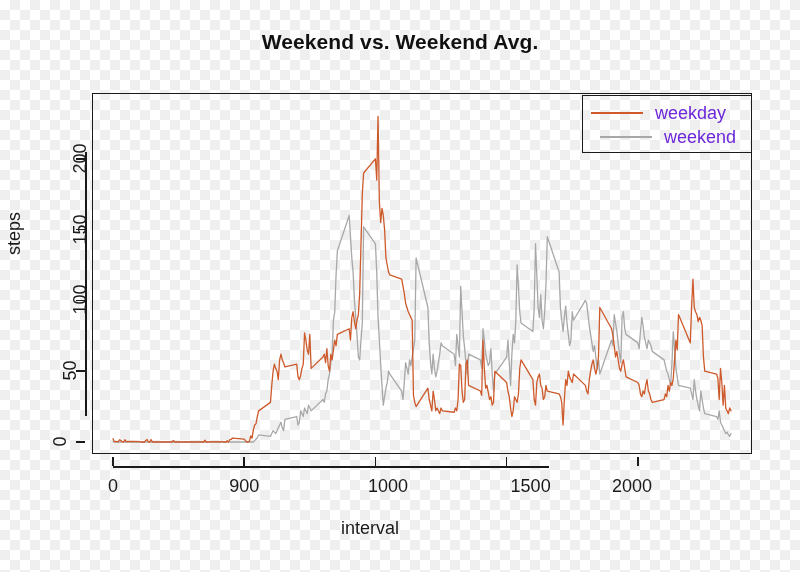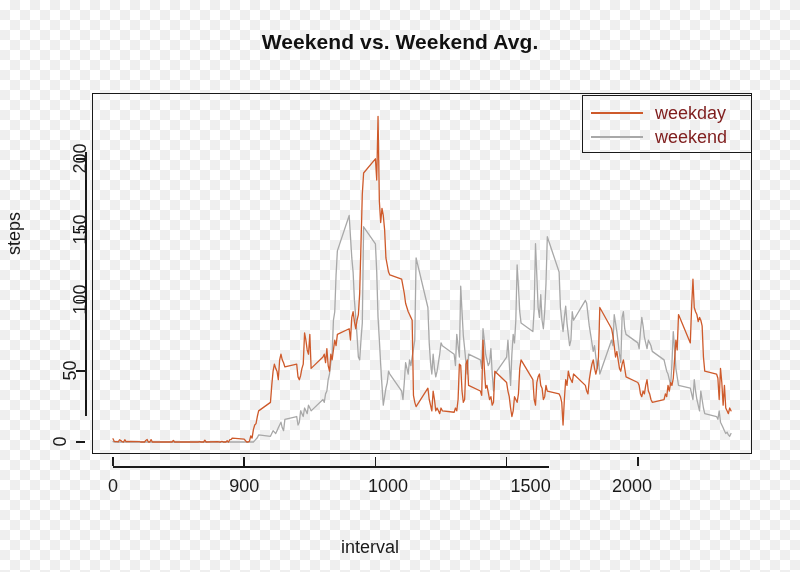--- a/index.html
+++ b/index.html
@@ -100,21 +100,20 @@
     text-align: center;
   }
   #x-axis-title {
     position: absolute;
     left: 0;
     top: 518px;
     width: 740px;
     text-align: center;
     font-size: 18px;
     color: #1a1a1a;
-    margin-top: 19px;
   }
   #y-axis-title {
     position: absolute;
     left: 4px;
     top: 255px;
     font-size: 18px;
     color: #1a1a1a;
     transform: rotate(-90deg);
     transform-origin: left top;
     white-space: nowrap;
@@ -138,21 +137,21 @@
   .legend-swatch {
     width: 52px;
     height: 0;
     border-top-width: 2px;
     border-top-style: solid;
     margin-left: 8px;
     margin-right: 12px;
   }
   .legend-label {
     font-size: 18px;
-    color: #7f1d1d;
+    color: #6d28d9;
     white-space: nowrap;
   }
 </style>
 </head>
 <body>
 
 <div id="stage">
 
   <div id="chart-title">Weekend vs. Weekend Avg.</div>
 
@@ -192,19 +191,19 @@
     </div>
 
   <div id="x-axis-title">interval</div>
   <div id="y-axis-title">steps</div>
 
   <div id="legend-box">
     <div class="legend-row" style="left:0;top:6px;">
       <span class="legend-swatch" style="border-top-color:#CE5A2B;"></span>
       <span class="legend-label">weekday</span>
     </div>
-    <div class="legend-row" style="left:0;top:30px;">
+    <div class="legend-row" style="left:9px;top:30px;">
       <span class="legend-swatch" style="border-top-color:#A8A8A8;"></span>
       <span class="legend-label">weekend</span>
     </div>
   </div>
 
 </div>
 
 </body></html>

